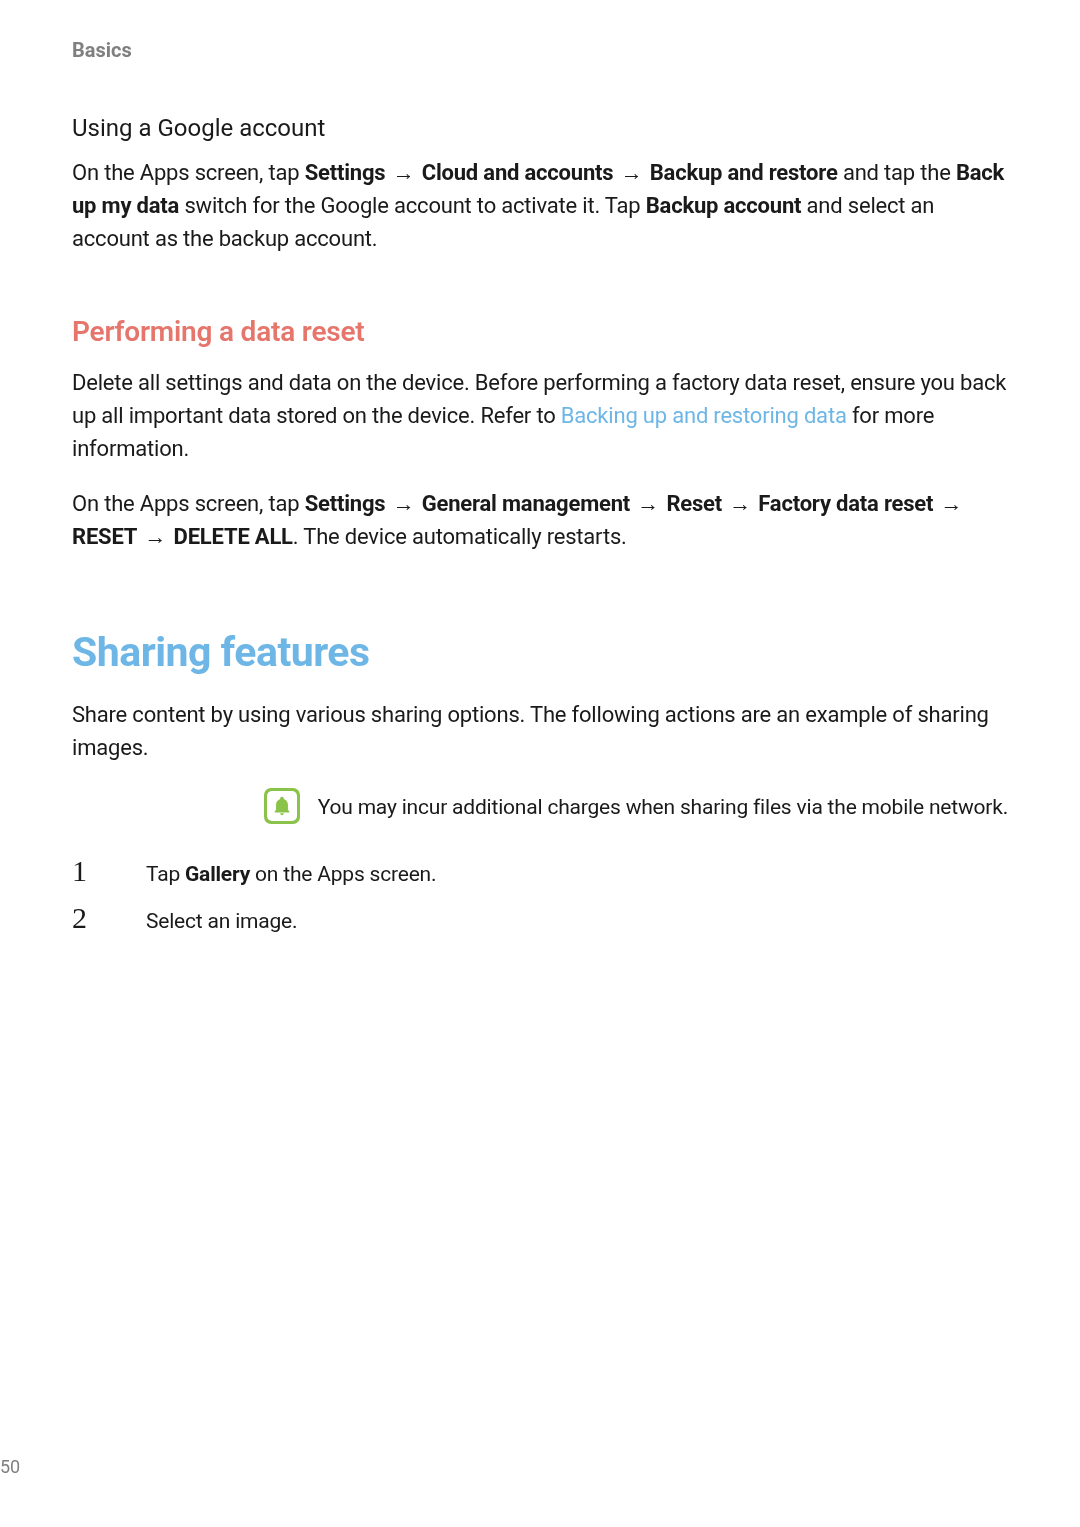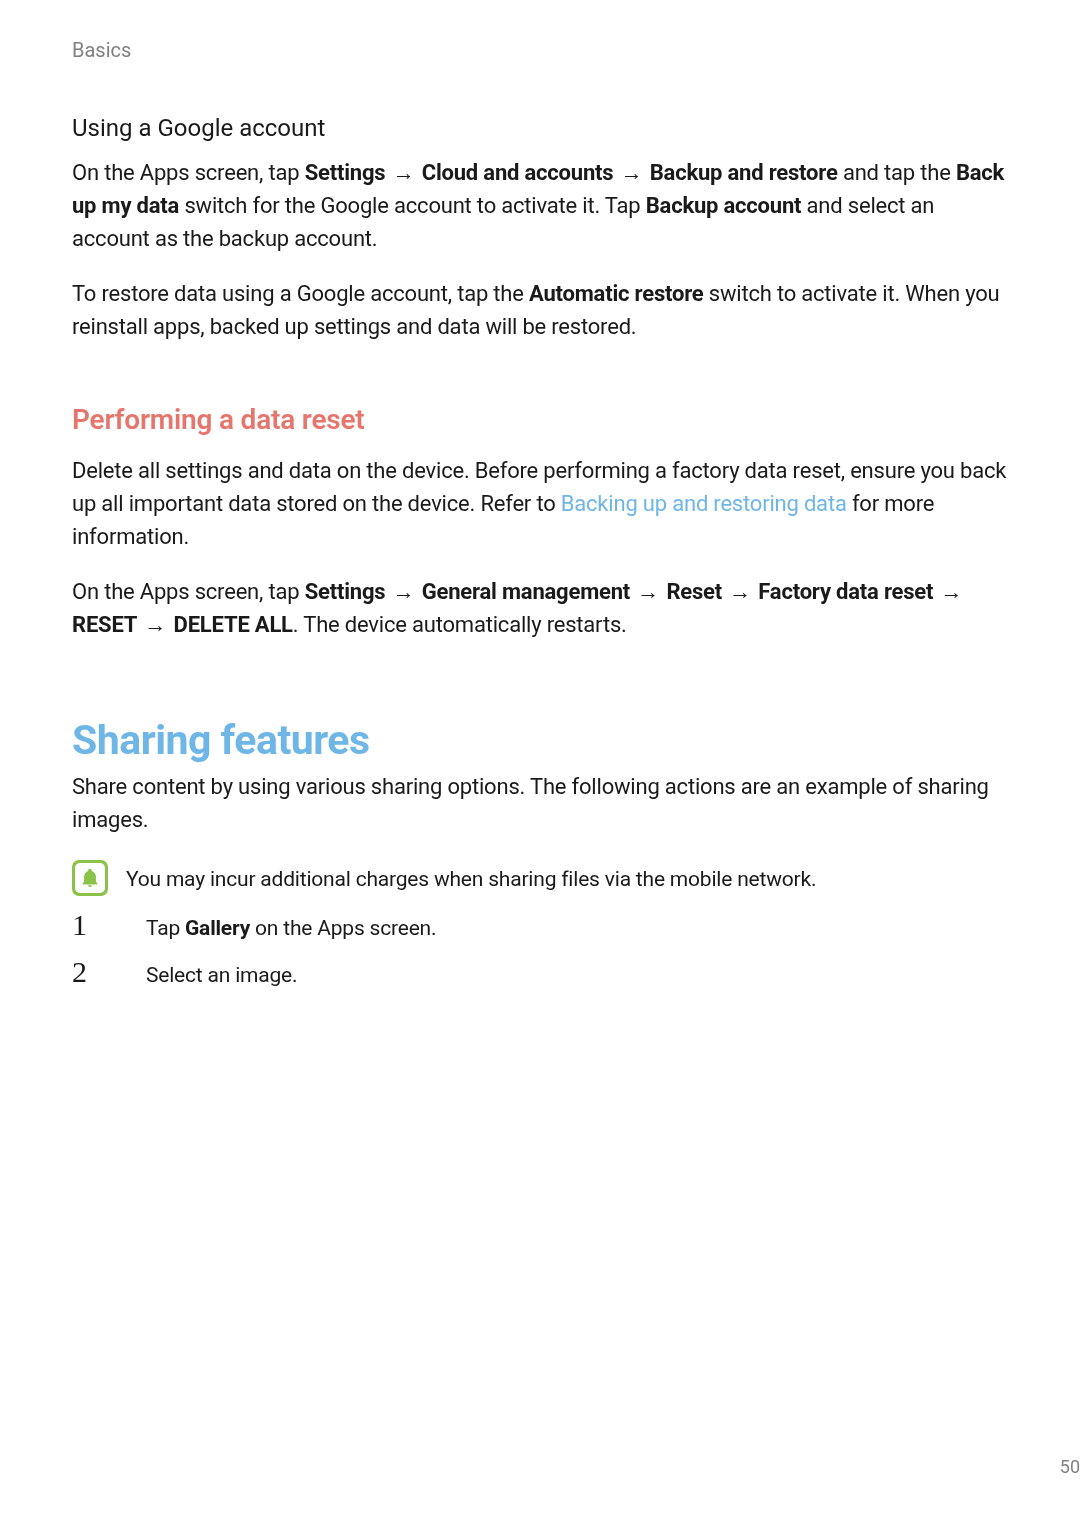--- a/index.html
+++ b/index.html
@@ -14,21 +14,21 @@
       height: 1527px;
       position: relative;
       color: #1a1a1a;
     }
     .page-header {
       position: absolute;
       top: 38px;
       left: 72px;
       font-size: 20px;
       color: #808080;
-      font-weight: 400;
+      font-weight: 700;
     }
     .content {
       padding: 100px 72px 0 72px;
     }
     .sub-heading {
       font-size: 24px;
       font-weight: 400;
       color: #1a1a1a;
       margin-top: 14px;
       margin-bottom: 14px;
@@ -57,28 +57,29 @@
     }
     .link {
       color: #6eb6e6;
       cursor: pointer;
     }
     .major-heading {
       font-size: 41px;
       font-weight: 700;
       color: #6eb6e6;
       margin-top: 75px;
-      margin-bottom: 6px;
+      margin-bottom: 22px;
       letter-spacing: -0.5px;
     }
     .note-row {
       display: flex;
       align-items: flex-start;
-      margin-bottom: 14px;
+      margin-bottom: 32px;
       margin-top: 12px;
+      justify-content: flex-end;
     }
     .note-icon-wrapper {
       flex-shrink: 0;
       width: 36px;
       height: 36px;
       border: 2.5px solid #8bc34a;
       border-radius: 7px;
       background: #8bc34a;
       display: flex;
       align-items: center;
@@ -125,41 +126,38 @@
       font-size: 21px;
       line-height: 1.5;
       letter-spacing: -0.2px;
       margin-left: 30px;
     }
     .page-number {
       position: absolute;
       bottom: 50px;
       left: 0;
       right: 0;
-      text-align: right;
+      text-align: left;
       font-size: 18px;
       color: #808080;
     }
   </style>
 </head>
 <body>
 
 <div class="page-header">Basics</div>
 
 <div class="content">
 
   <div class="sub-heading">Using a Google account</div>
 
   <p class="body-text">
     <span>On the Apps screen, tap </span><span class="bold">Settings</span><span class="arrow"> → </span><span class="bold">Cloud and accounts</span><span class="arrow"> → </span><span class="bold">Backup and restore</span><span> and tap the </span><span class="bold">Back up my data</span><span> switch for the Google account to activate it. Tap </span><span class="bold">Backup account</span><span> and select an account as the backup account.</span>
   </p>
 
-  <p class="body-text">
-    <span>To restore data using a Google account, tap the </span><span class="bold">Automatic restore</span><span> switch to activate it. When you reinstall apps, backed up settings and data will be restored.</span>
-  </p>
 
   <div class="section-heading">Performing a data reset</div>
 
   <p class="body-text">
     <span>Delete all settings and data on the device. Before performing a factory data reset, ensure you back up all important data stored on the device. Refer to </span><span class="link">Backing up and restoring data</span><span> for more information.</span>
   </p>
 
   <p class="body-text">
     <span>On the Apps screen, tap </span><span class="bold">Settings</span><span class="arrow"> → </span><span class="bold">General management</span><span class="arrow"> → </span><span class="bold">Reset</span><span class="arrow"> → </span><span class="bold">Factory data reset</span><span class="arrow"> → </span><span class="bold">RESET</span><span class="arrow"> → </span><span class="bold">DELETE ALL</span><span>. The device automatically restarts.</span>
   </p>

